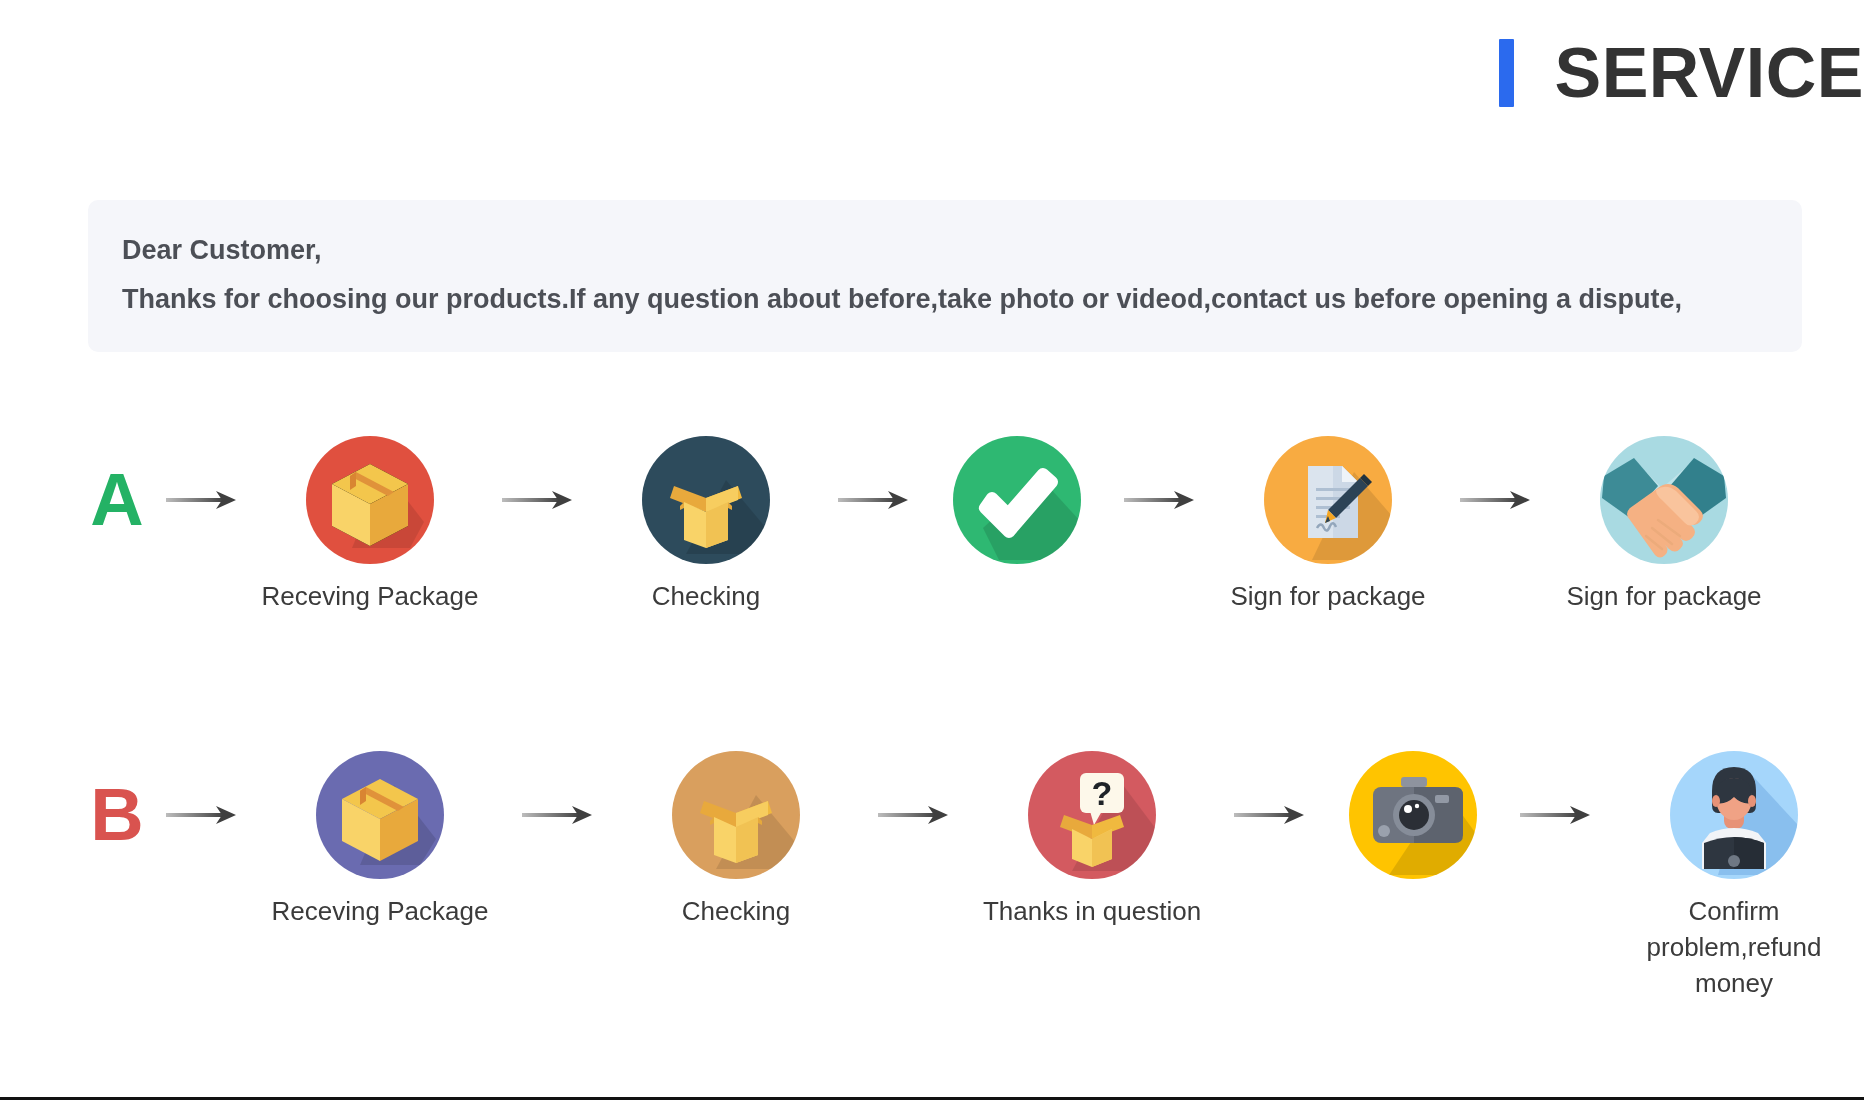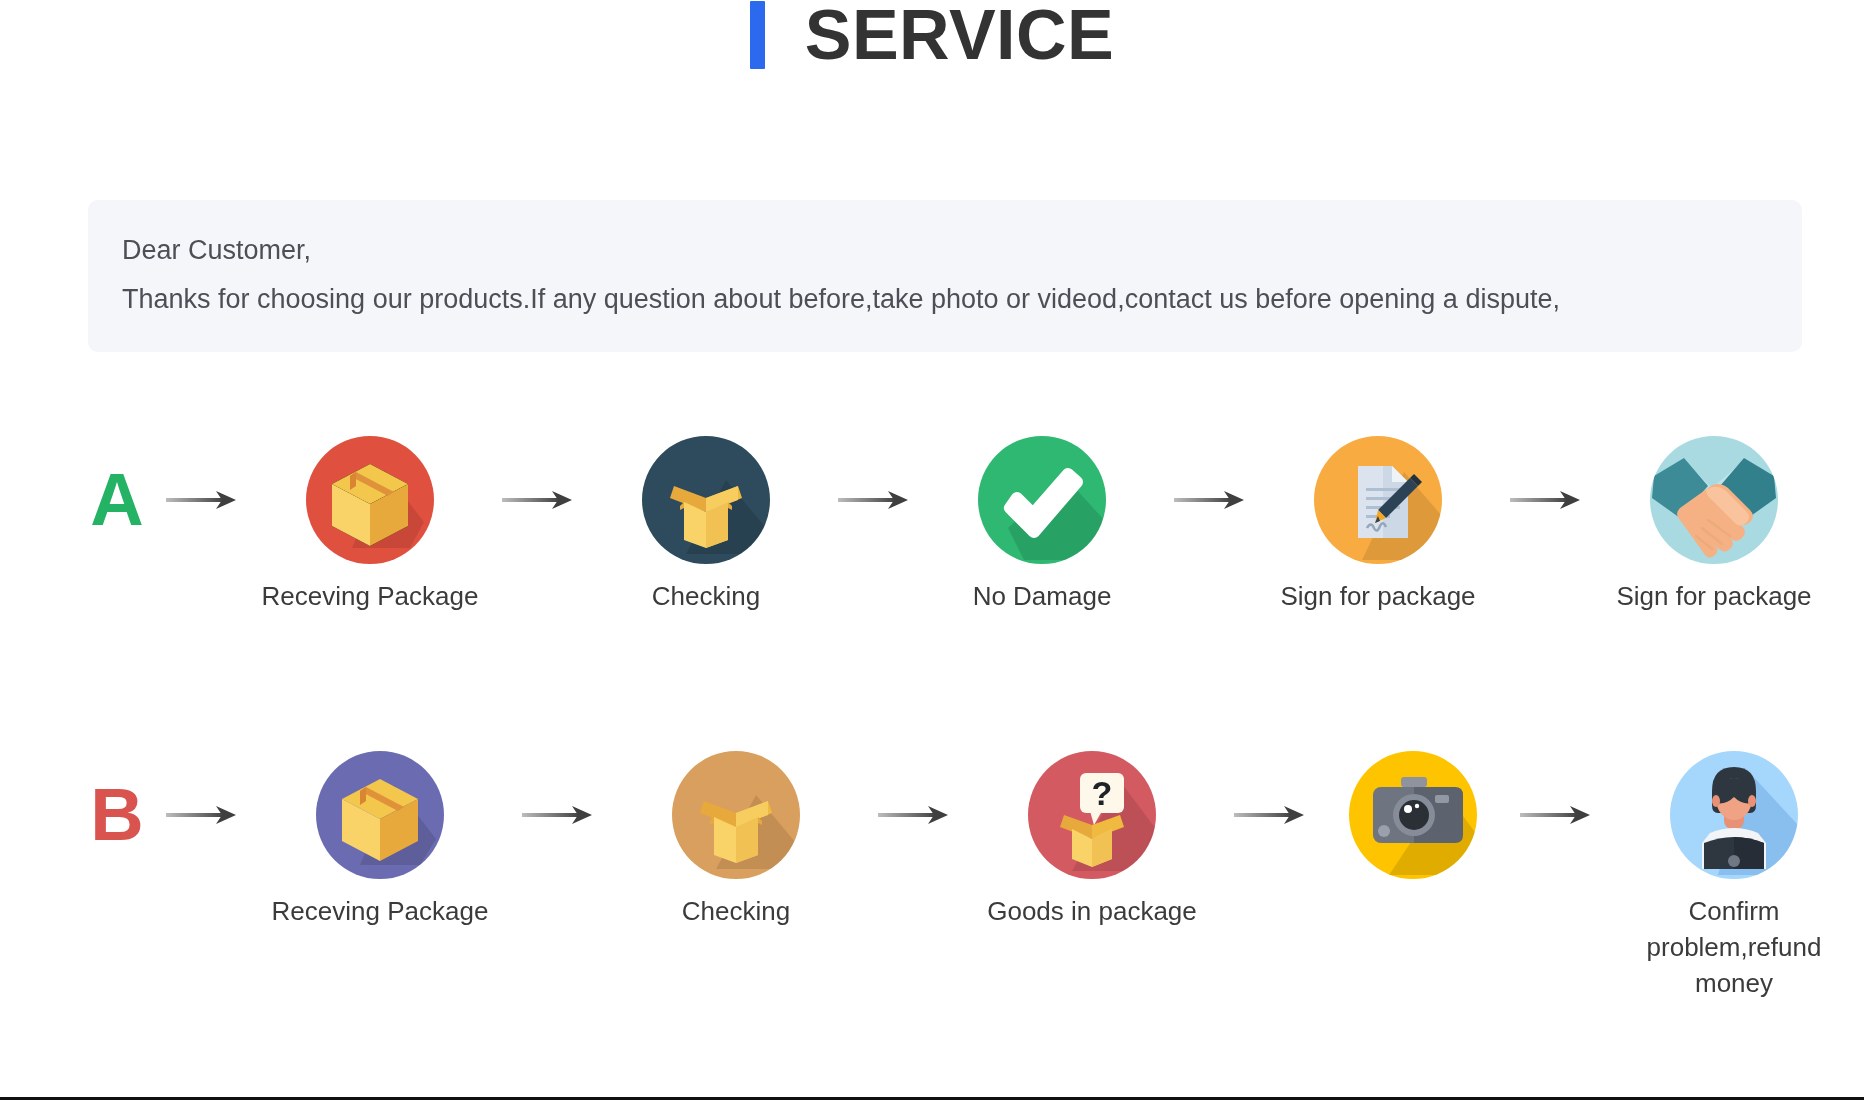--- a/index.html
+++ b/index.html
@@ -15,23 +15,24 @@
     position:absolute;left:0;top:0;width:1864px;height:1100px;
     background:#fff;
     box-sizing:border-box;
     border-bottom:3px solid #111;
   }
 
   
   .title-wrap{
     width:100%;
     text-align:center;
+    padding-top:38px;
     display:flex;
     align-items:center;
-    justify-content:center;
+    justify-content:flex-end;
     gap:40px;
   }
   .title-bar{
     width:15px;height:68px;background:#2b6aee;border-radius:1px;
     display:inline-block;
   }
   .title-text{
     font-size:70px;
     font-weight:bold;
     letter-spacing:0.5px;
@@ -47,21 +48,21 @@
     box-sizing:border-box;
     background:#f5f6fa;
     border-radius:10px;
     padding:26px 34px 28px 34px;
   }
   .notice p{
     margin:0;
     font-size:27px;
     line-height:49px;
     color:#4c4f56;
-    font-weight:400;
+    font-weight:700;
   }
 
   
   .flow{
     position:absolute;
     left:80px;
     width:1704px;
     display:flex;
     align-items:flex-start;
   }
@@ -189,21 +190,20 @@
       </svg>
     </div>
 
     <div class="step">
       <div class="icon-circle" style="background:#2eb872;">
         <svg width="128" height="128" viewBox="0 0 128 128">
           <path d="M86 40 L128 86 L112 124 L46 124 L30 92 Z" fill="rgba(0,0,0,0.12)"></path>
           <path d="M39 62 L32 72 L56 96 L99 46 L90 38 L55 78 Z" fill="#ffffff" stroke="#ffffff" stroke-width="12" stroke-linejoin="round" stroke-linecap="round"></path>
         </svg>
       </div>
-      <div class="step-label">No Damage</div>
     </div>
 
     <div class="arrow">
       <svg width="72" height="26" viewBox="0 0 72 26">
         <rect x="0" y="11" width="58" height="4" fill="url(#ga1)"></rect>
         <path d="M50 4 L70 13 L50 22 L56 13 Z" fill="#3f3f3f"></path>
       </svg>
     </div>
 
     <div class="step">
@@ -316,21 +316,21 @@
           <path d="M92 30 L128 78 L110 120 L44 120 Z" fill="rgba(0,0,0,0.10)"></path>
           <rect x="52" y="22" width="44" height="40" rx="6" fill="#fdf8ea"></rect>
           <path d="M62 60 L74 60 L66 74 Z" fill="#fdf8ea"></path>
           <text x="74" y="54" font-size="34" font-weight="bold" text-anchor="middle" fill="#1f2328" font-family="Liberation Sans, sans-serif">?</text>
           <path d="M64 74 L92 64 L96 76 L64 88 Z" fill="#f0b93f"></path>
           <path d="M64 74 L36 64 L32 76 L64 88 Z" fill="#e8a93c"></path>
           <path d="M44 78 L64 88 L84 78 L84 108 L64 116 L44 108 Z" fill="#f9d368"></path>
           <path d="M64 88 L84 78 L84 108 L64 116 Z" fill="#f1c253"></path>
         </svg>
       </div>
-      <div class="step-label">Goods in package</div>
+      <div class="step-label">Thanks in question</div>
     </div>
 
     <div class="arrow">
       <svg width="72" height="26" viewBox="0 0 72 26">
         <rect x="0" y="11" width="58" height="4" fill="url(#ga1)"></rect>
         <path d="M50 4 L70 13 L50 22 L56 13 Z" fill="#3f3f3f"></path>
       </svg>
     </div>
 
     <div class="step">

